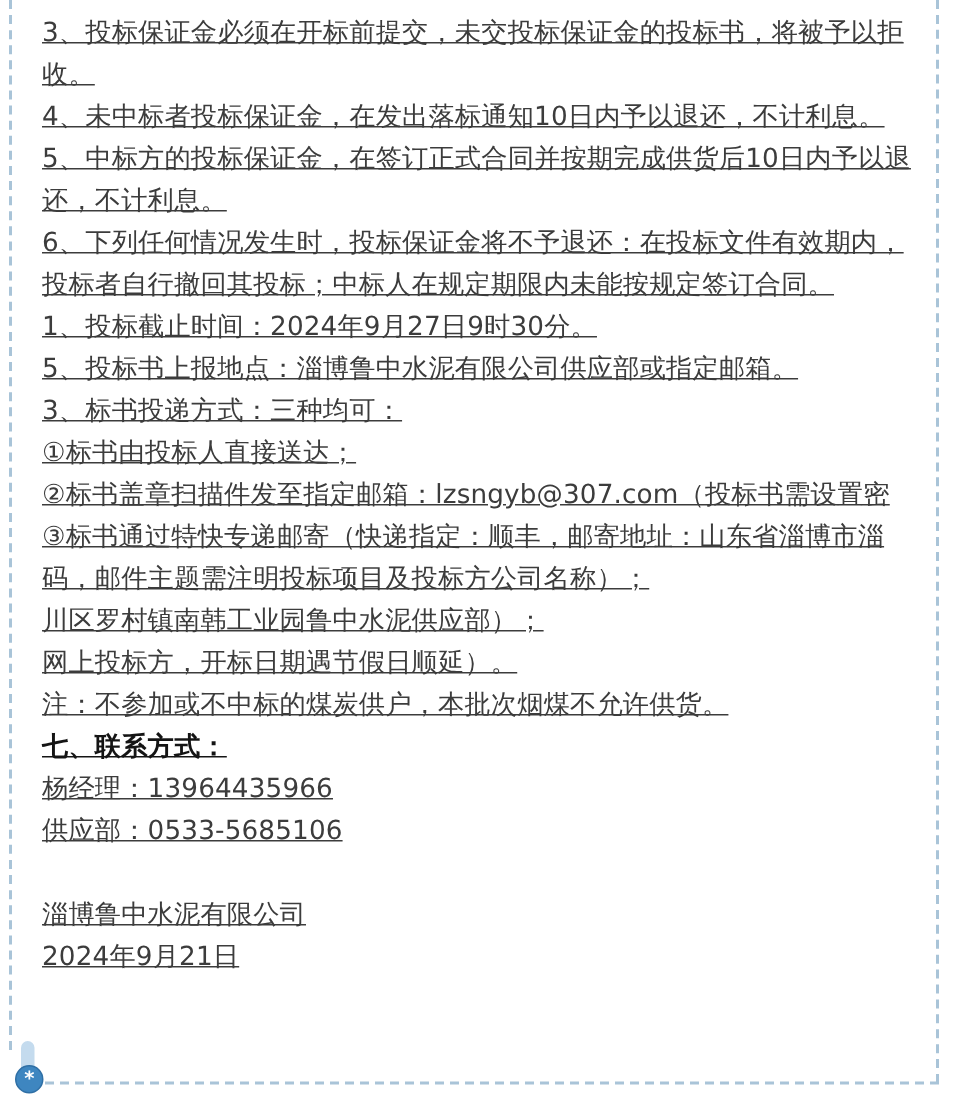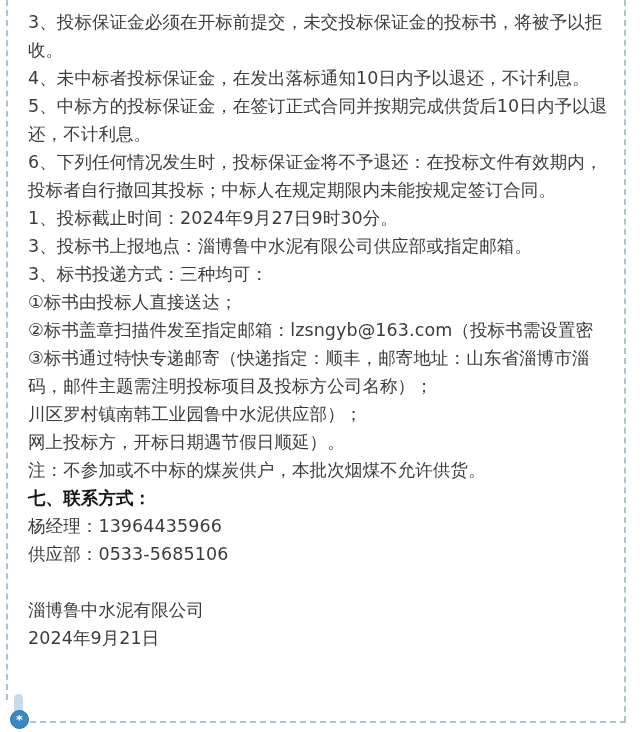--- a/index.html
+++ b/index.html
@@ -59,20 +59,21 @@
     left: 28px; top: 8px;
     width: 585px;
   }
   .line {
     height: 28px;
     line-height: 28px;
     font-size: 17.5px;
     color: #3c3c3c;
     white-space: nowrap;
     letter-spacing: 0.1px;
+    text-decoration: underline;
   }
   .heading {
     font-weight: 700;
     color: #141414;
   }
   .right {
     text-align: left;
   }
   .spacer {
     height: 28px;
@@ -85,24 +86,24 @@
 
   <div class="text-layer">
     <div class="line">3、投标保证金必须在开标前提交，未交投标保证金的投标书，将被予以拒</div>
     <div class="line">收。</div>
     <div class="line">4、未中标者投标保证金，在发出落标通知10日内予以退还，不计利息。</div>
     <div class="line">5、中标方的投标保证金，在签订正式合同并按期完成供货后10日内予以退</div>
     <div class="line">还，不计利息。</div>
     <div class="line">6、下列任何情况发生时，投标保证金将不予退还：在投标文件有效期内，</div>
     <div class="line">投标者自行撤回其投标；中标人在规定期限内未能按规定签订合同。</div>
     <div class="line">1、投标截止时间：2024年9月27日9时30分。</div>
-    <div class="line">3、投标书上报地点：淄博鲁中水泥有限公司供应部或指定邮箱。</div>
+    <div class="line">5、投标书上报地点：淄博鲁中水泥有限公司供应部或指定邮箱。</div>
     <div class="line">3、标书投递方式：三种均可：</div>
     <div class="line">①标书由投标人直接送达；</div>
-    <div class="line">②标书盖章扫描件发至指定邮箱：lzsngyb@163.com（投标书需设置密</div>
+    <div class="line">②标书盖章扫描件发至指定邮箱：lzsngyb@307.com（投标书需设置密</div>
     <div class="line">③标书通过特快专递邮寄（快递指定：顺丰，邮寄地址：山东省淄博市淄</div>
     <div class="line">码，邮件主题需注明投标项目及投标方公司名称）；</div>
     <div class="line">川区罗村镇南韩工业园鲁中水泥供应部）；</div>
     <div class="line">网上投标方，开标日期遇节假日顺延）。</div>
     <div class="line">注：不参加或不中标的煤炭供户，本批次烟煤不允许供货。</div>
     <div class="line heading">七、联系方式：</div>
     <div class="line">杨经理：13964435966</div>
     <div class="line">供应部：0533-5685106</div>
     <div class="spacer"></div>
     <div class="line right">淄博鲁中水泥有限公司</div>

